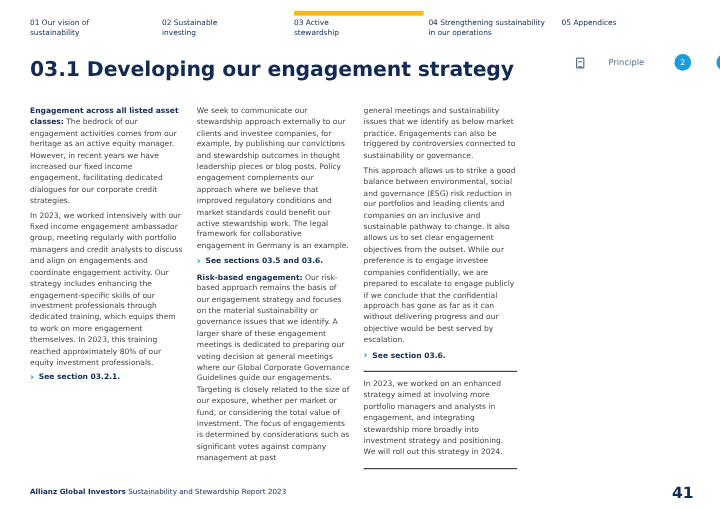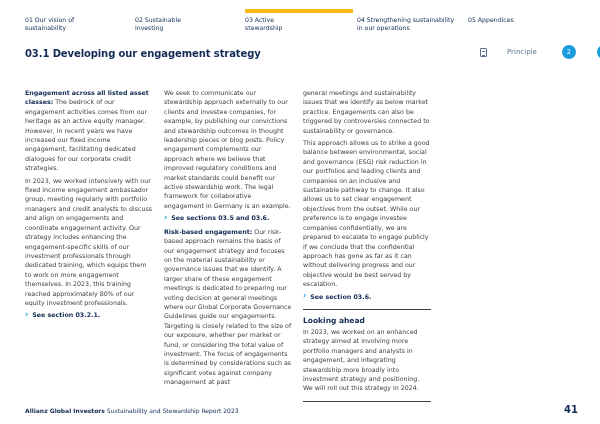--- a/index.html
+++ b/index.html
@@ -3,40 +3,40 @@
 <meta charset="utf-8">
 <style>
   * { box-sizing: border-box; margin: 0; padding: 0; }
   html, body { width: 600px; height: 424px; background: #ffffff; overflow: hidden; }
   body { font-family: "DejaVu Sans", sans-serif; color: #414141; position: relative; }
 
   .topnav { position: absolute; top: 0; left: 0; width: 600px; height: 40px; }
   .nav-item { position: absolute; top: 16px; font-size: 6.2px; line-height: 8.2px; color: #122b54; width: 100px; }
   .nav-active-bar { position: absolute; top: 9px; left: 245px; width: 108px; height: 4px; background: #f8b914; }
 
-  .page-title { position: absolute; left: 25px; top: 48px; font-size: 10px; color: #122b54; white-space: nowrap; letter-spacing: -0.1px; }
+  .page-title { position: absolute; left: 25px; top: 48px; font-size: 17px; color: #122b54; white-space: nowrap; letter-spacing: -0.1px; }
 
   .principle { position: absolute; top: 44px; left: 480px; height: 16px; display: flex; align-items: center; gap: 20px; }
   .principle-icon { width: 7px; height: 9px; border: 1px solid #5a6f8c; border-radius: 1px; position: relative; }
   .principle-icon::after { content: ""; position: absolute; left: 1px; right: 1px; top: 2px; height: 3px; border-top: 1px solid #5a6f8c; border-bottom: 1px solid #5a6f8c; }
   .principle-label { font-size: 7px; color: #5a6f8c; margin-right: 4px; }
   .badge { width: 14px; height: 14px; border-radius: 50%; background: #1a9ddc; color: #fff; font-size: 6.5px; display: flex; align-items: center; justify-content: center; margin-left: 1px; }
 
   .col { position: absolute; top: 88px; width: 128px; font-size: 6.3px; line-height: 9.4px; color: #414141; }
   .col p { margin-bottom: 3px; }
   .col b { color: #122b54; font-weight: bold; }
   .see { color: #122b54; font-weight: bold; display: flex; align-items: center; gap: 4px; margin-bottom: 4px; }
   .see-arrow { color: #1a9ddc; font-size: 8px; font-weight: bold; line-height: 8px; }
 
   .rule { height: 1px; background: #414141; margin: 8px 0 6px 0; }
   .ahead-title { color: #122b54; font-weight: bold; font-size: 7.5px; line-height: 10px; margin-bottom: 1px; }
 
   .footer { position: absolute; left: 25px; top: 407px; font-size: 6px; color: #122b54; white-space: nowrap; }
   .footer b { font-weight: bold; }
-  .page-num { position: absolute; right: 22px; top: 404px; font-size: 10px; color: #122b54; font-weight: bold; }
+  .page-num { position: absolute; right: 22px; top: 404px; font-size: 13px; color: #122b54; font-weight: bold; }
 </style>
 </head>
 <body>
 
 <div class="topnav">
   <div class="nav-active-bar"></div>
   <div class="nav-item" style="left:25px">
     <div>01 Our vision of</div>
     <div>sustainability</div>
   </div>
@@ -86,21 +86,20 @@
 </div>
 
 <div class="col" style="left:303px">
   <p>general meetings and sustainability issues that we identify as below market practice. Engagements can also be triggered by controversies connected to sustainability or governance.</p>
   <p>This approach allows us to strike a good balance between environmental, social and governance (ESG) risk reduction in our portfolios and leading clients and companies on an inclusive and sustainable pathway to change. It also allows us to set clear engagement objectives from the outset. While our preference is to engage investee companies confidentially, we are prepared to escalate to engage publicly if we conclude that the confidential approach has gone as far as it can without delivering progress and our objective would be best served by escalation.</p>
   <div class="see">
     <span class="see-arrow">›</span>
     <span>See section 03.6.</span>
   </div>
   <div class="rule"></div>
-  <div class="ahead-title">Looking ahead</div>
   <p>In 2023, we worked on an enhanced strategy aimed at involving more portfolio managers and analysts in engagement, and integrating stewardship more broadly into investment strategy and positioning. We will roll out this strategy in 2024.</p>
   <div class="rule"></div>
 </div>
 
 <div class="footer">
   <b>Allianz Global Investors</b><span> Sustainability and Stewardship Report 2023</span>
 </div>
 <div class="page-num">41</div>
 
 </body></html>

